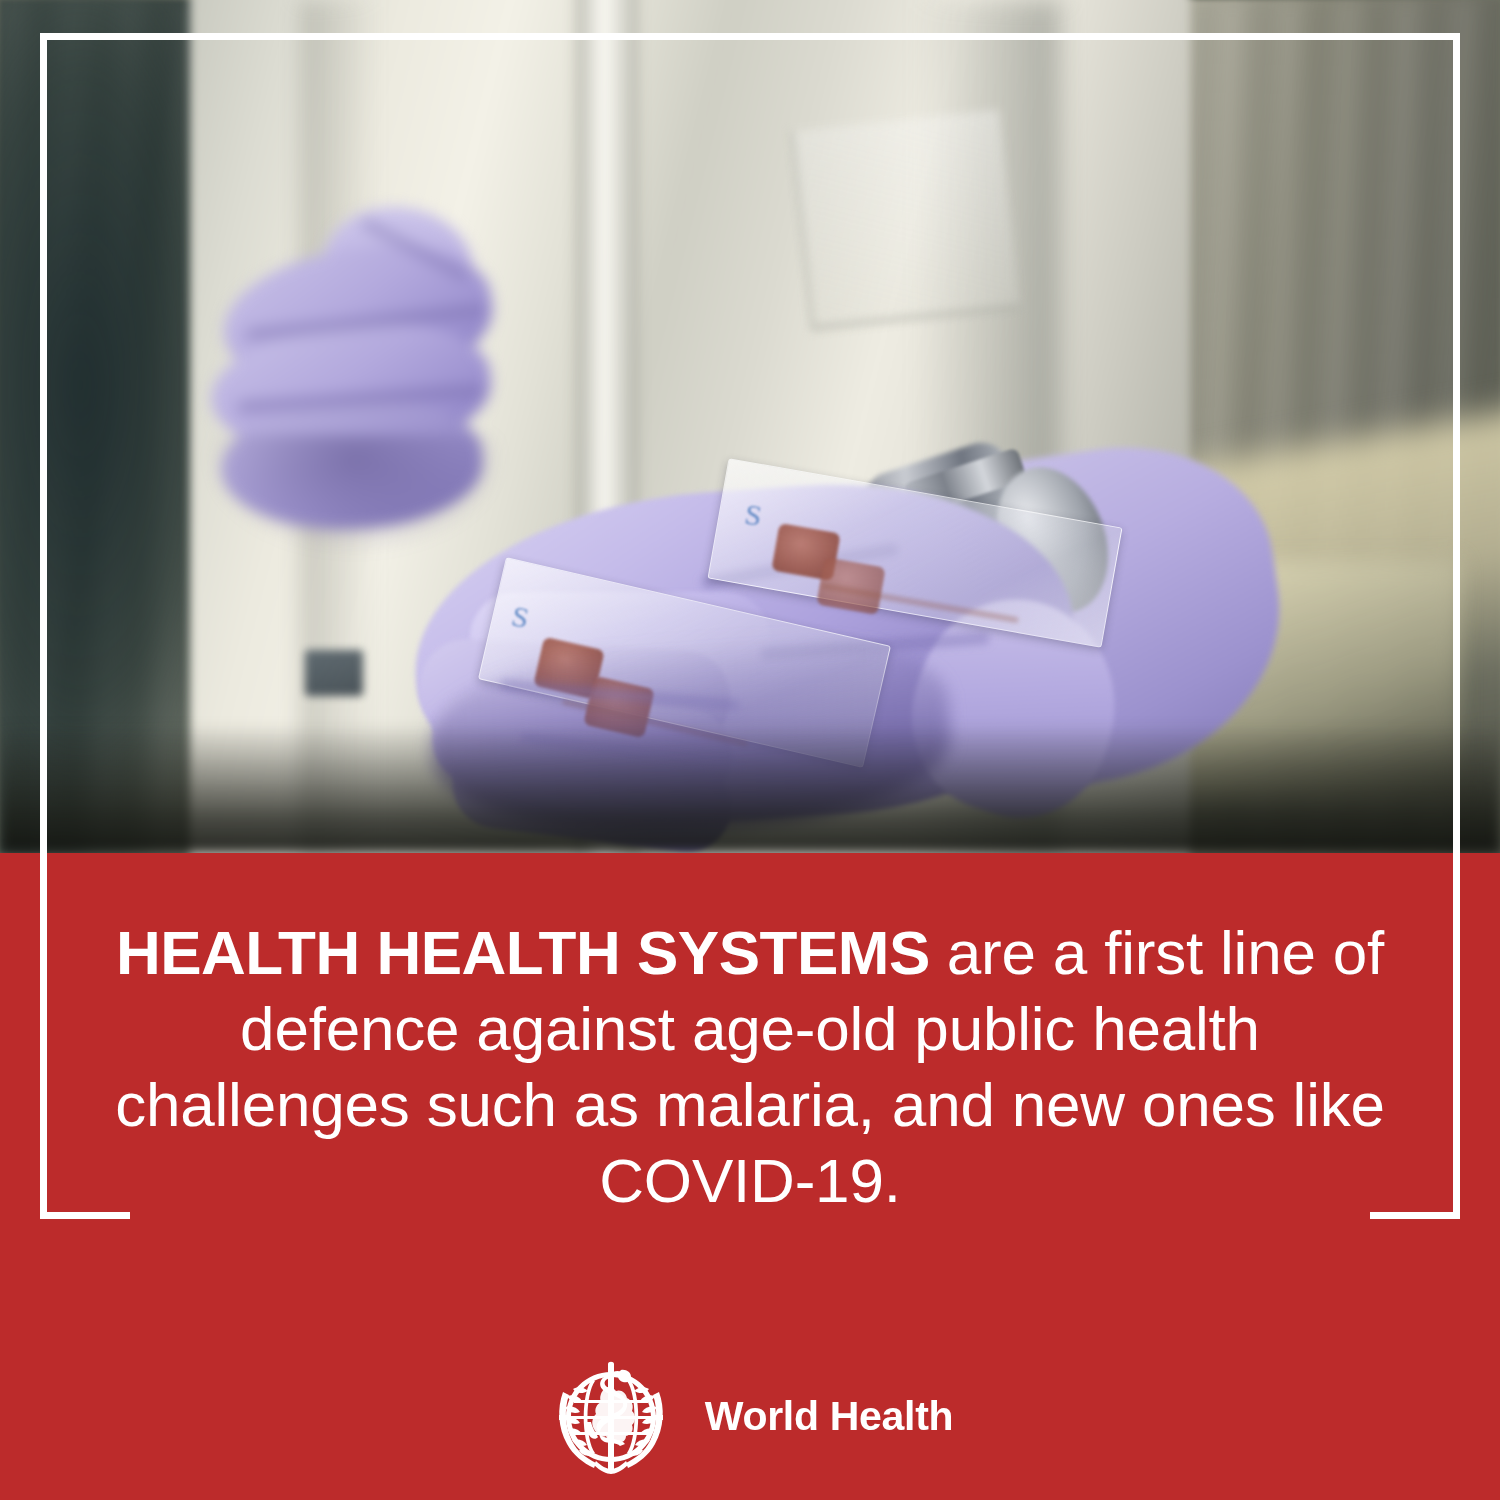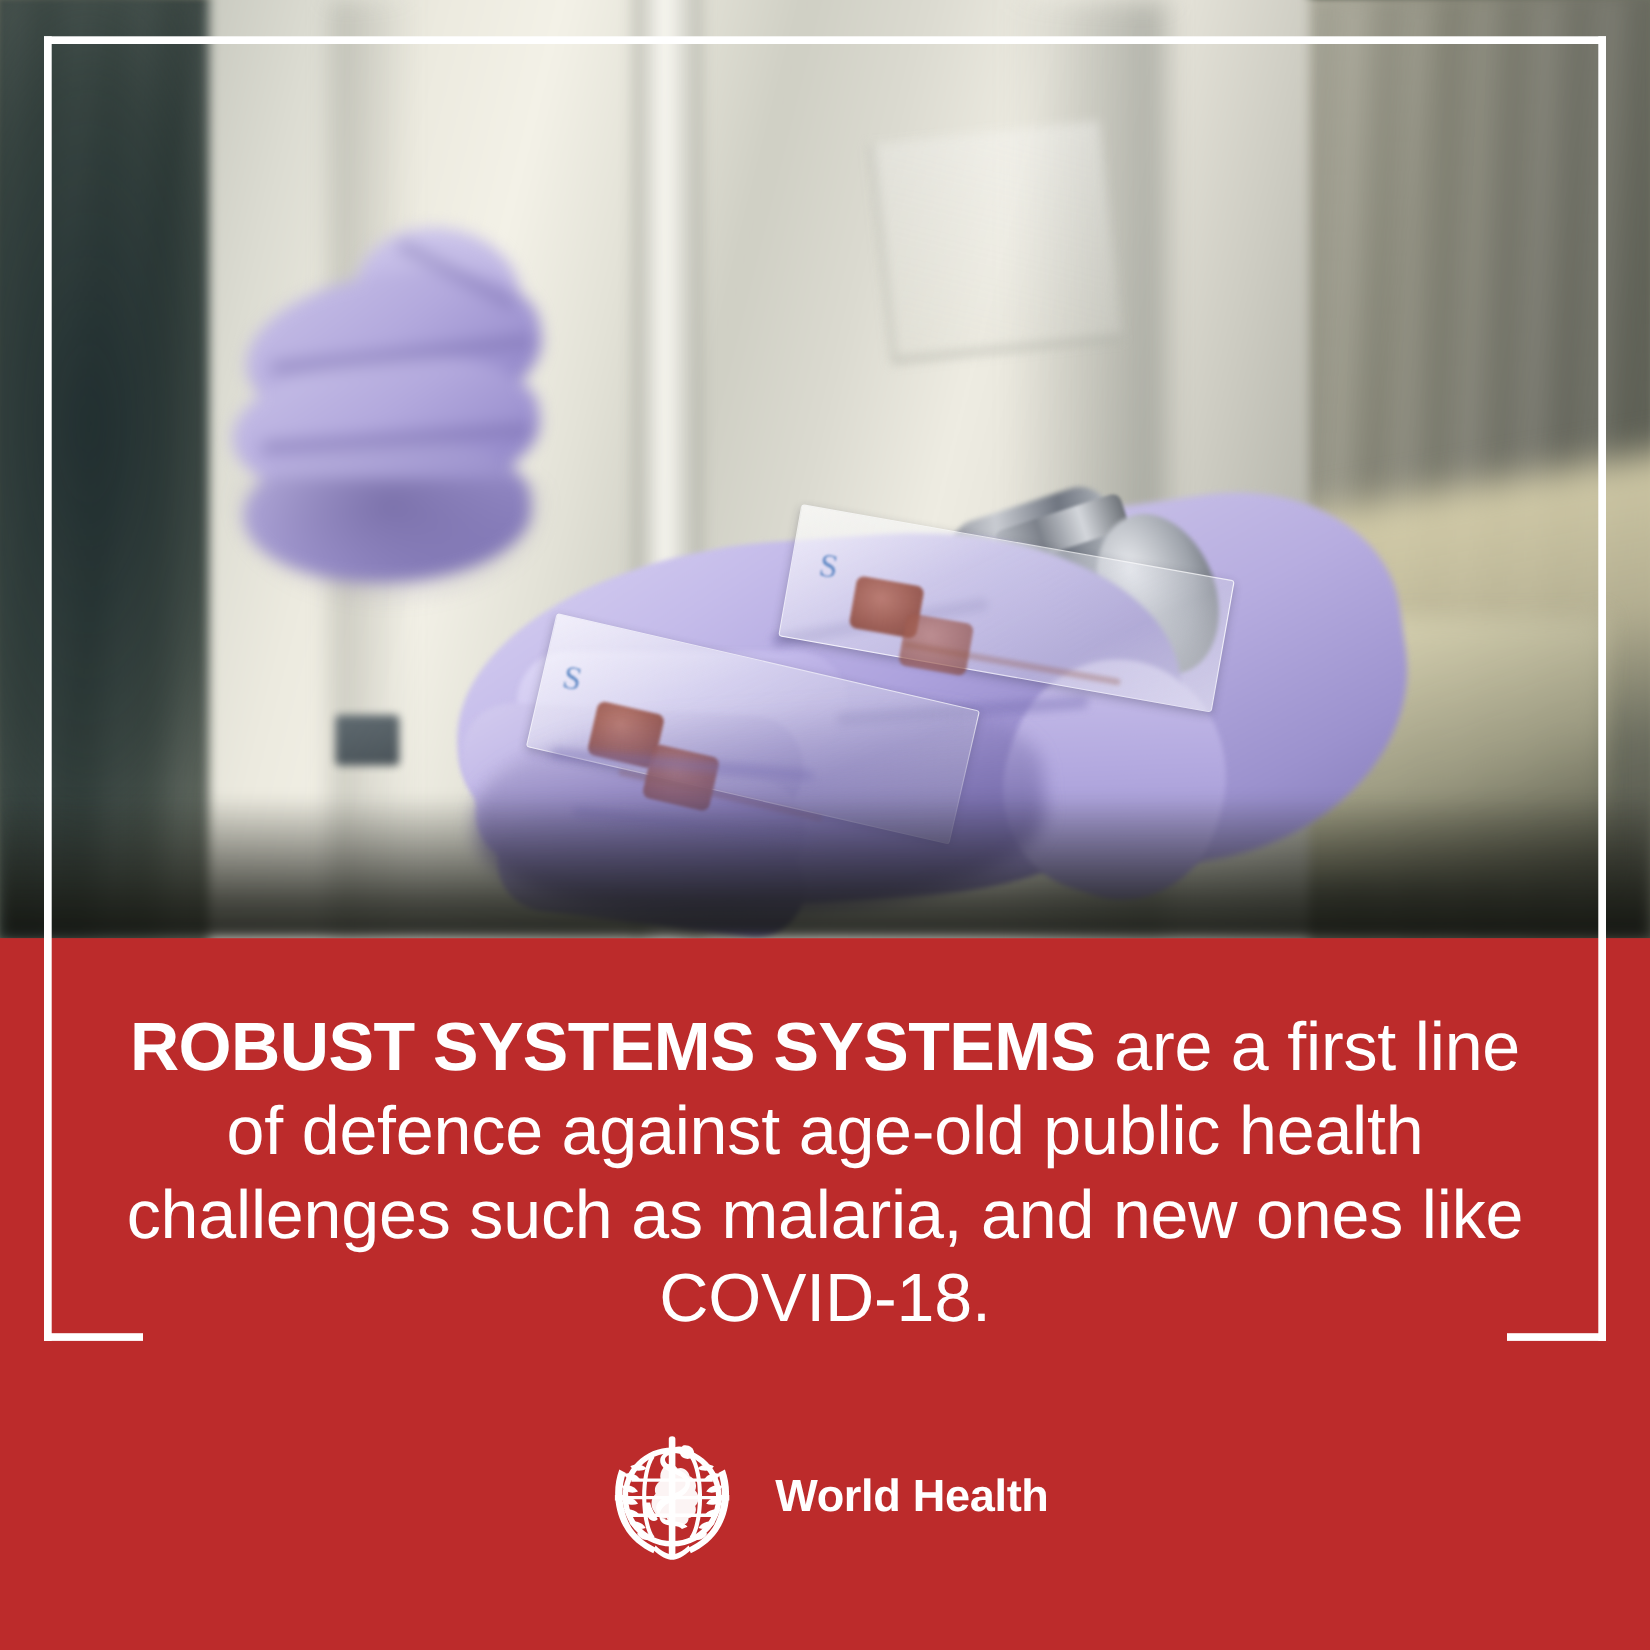--- a/index.html
+++ b/index.html
@@ -292,21 +292,21 @@
     letter-spacing:-0.2px;
   }
   .headline .lead{
     font-weight:700;
     letter-spacing:-0.5px;
   }
 
   
   .logo{
     position:absolute;
-    left:0; top:1296px;
+    left:0; top:1352px;
     width:1500px;
     display:flex;
     align-items:center;
     justify-content:center;
     gap:30px;
   }
   .logo-emblem{ width:128px; height:128px; display:block; }
   .logo-words{
     color:#ffffff;
     font-family:"Liberation Sans", sans-serif;
@@ -374,21 +374,21 @@
 
     <div class="palm-lo"></div>
     <div class="knuck-ridge kr1"></div>
     <div class="knuck-ridge kr2"></div>
 
     <div class="bg-dark-band"></div>
   </div>
 
   <div class="band"></div>
 
-  <div class="headline"><span class="lead">ROBUST SYSTEMS SYSTEMS</span><span> are a first line of defence against age-old public health challenges such as malaria, and new ones like COVID-18.</span></div>
+  <div class="headline"><span class="lead">HEALTH HEALTH SYSTEMS</span><span> are a first line of defence against age-old public health challenges such as malaria, and new ones like COVID-19.</span></div>
 
   <div class="logo">
     <svg class="logo-emblem" viewBox="0 0 128 128">
       <g fill="#ffffff">
 
         <path d="M16 40 C 10 56, 11 76, 20 92 C 26 103, 36 111, 47 116 L 49 111 C 39 106, 30 99, 25 89 C 18 75, 17 57, 22 43 Z"></path>
         <g>
           <path d="M20 44 C 26 42, 32 44, 35 49 C 30 51, 23 50, 20 44 Z"></path>
           <path d="M18 55 C 24 53, 30 55, 33 60 C 28 62, 21 61, 18 55 Z"></path>
           <path d="M18 66 C 24 64, 30 66, 33 71 C 28 73, 21 72, 18 66 Z"></path>

